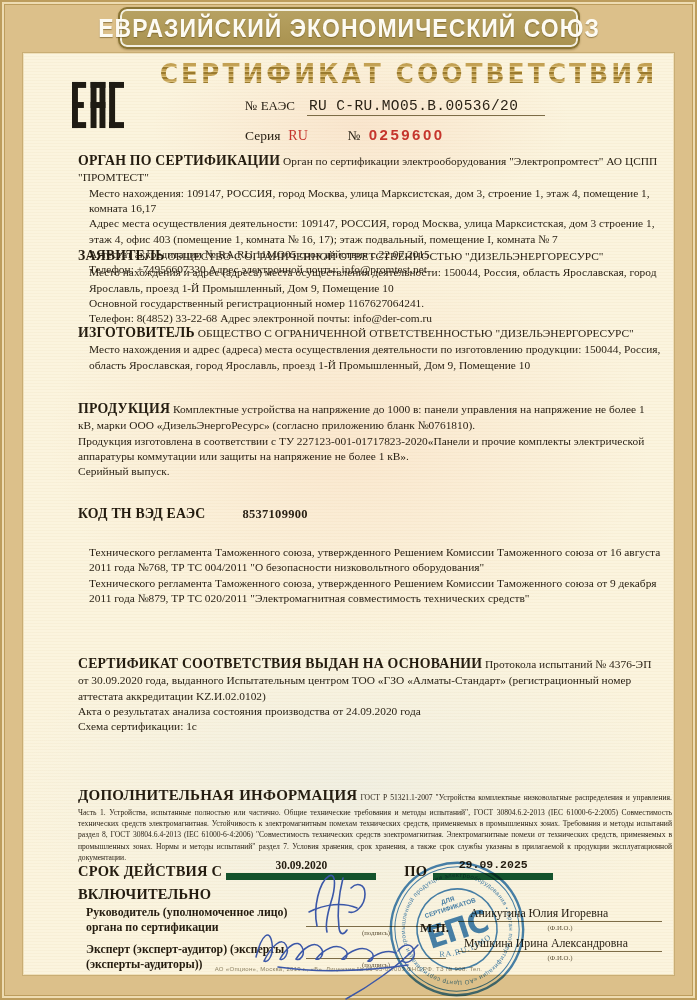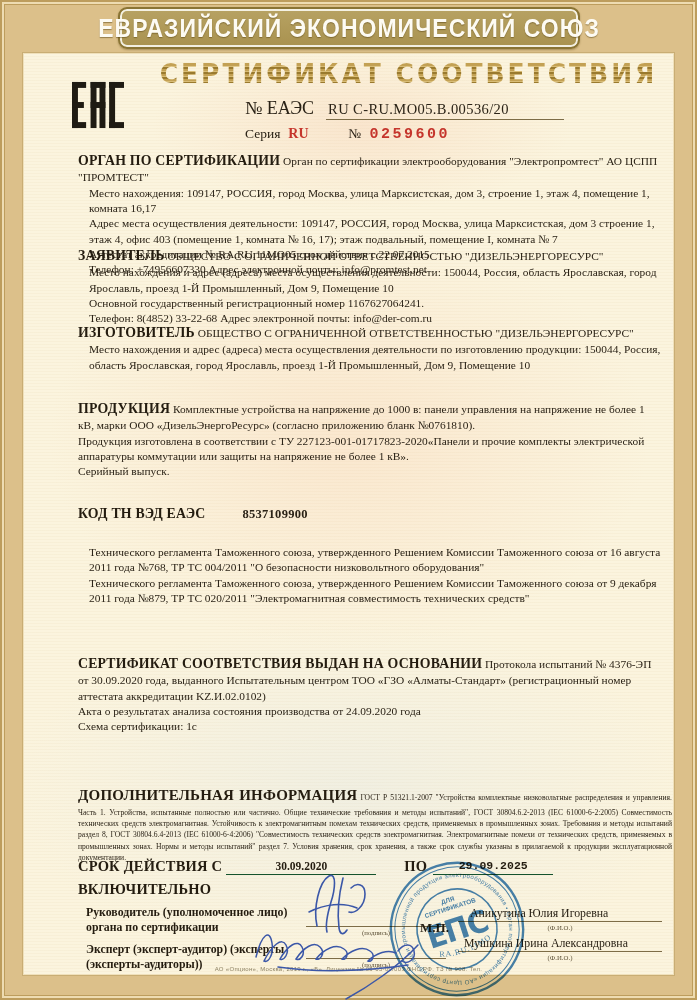--- a/index.html
+++ b/index.html
@@ -53,47 +53,47 @@
     letter-spacing:3px; white-space:nowrap; color:#b28c3e;
     transform:scaleY(1.05);
   }
   @supports ((-webkit-background-clip:text) or (background-clip:text)) {
     .cert-title {
       background:repeating-linear-gradient(0deg,#9a7a2e 0 2px,#d9bd77 2px 3px,#c3a154 3px 5px);
       -webkit-background-clip:text; background-clip:text; color:transparent;
     }
   }
   .num-row { position:absolute; left:245px; top:98px; font-size:14px; color:#2b2317; white-space:nowrap; }
-  .num-label { font-size:18px;font-family:Liberation Serif, serif; }
+  .num-label { font-size:13px;font-family:Liberation Serif, serif; }
   .num-val {
     display:inline-block; min-width:238px; margin-left:12px; padding:0 6px 1px 2px;
-    border-bottom:1px solid #7d6c46; font-size:14.5px; letter-spacing:.4px;
+    border-bottom:1px solid #7d6c46; font-size:14.5px; letter-spacing:.4px;font-family:Liberation Mono, monospace;
   }
   .series-row { position:absolute; left:245px; top:126px; font-size:13.5px; color:#2b2317; white-space:nowrap; }
-  .red { color:#c5352c; font-weight:bold; }
+  .red { color:#c5352c; font-weight:normal; }
   .series-val { margin-left:8px; font-size:14px; }
   .serial-lbl { margin-left:40px; }
   .serial-num {
-    margin-left:8px; font-family:Liberation Mono, monospace;
+    margin-left:8px; font-family:Liberation Sans, sans-serif;
     font-size:15px; letter-spacing:2.5px; font-weight:bold;
   }
   
   .sec { position:absolute; left:78px; width:584px; color:#2b2317; font-size:11.4px; line-height:1.34; }
   .sec .h { font-size:13.8px; font-weight:bold; color:#241c10; letter-spacing:.2px; }
   .sec .inline { font-size:11.4px; }
   .sec .line { margin-left:11px; }
   .sec .line-flush { margin-left:0; }
   .code-val { font-size:12.5px; font-weight:bold; margin-left:34px; letter-spacing:.3px; }
   .sec-additional { width:594px; font-size:7.6px; line-height:1.5; text-align:justify; }
   .sec-additional .h { font-size:15px; }
   
   .validity { position:absolute; left:78px; top:858px; width:584px; color:#241c10; }
   .validity .row { display:flex; align-items:flex-end; }
   .v-label { font-weight:bold; font-size:14.5px; letter-spacing:.2px; white-space:nowrap; }
-  .v-cell { border-bottom:1px solid #14532d; text-align:center; font-weight:bold; font-size:11.5px; padding-bottom:2px; }
+  .v-cell { border-bottom:7px solid #14532d; text-align:center; font-weight:bold; font-size:11.5px; padding-bottom:2px; }
   .v-cell.c1 { width:150px; margin-left:4px; }
   .v-po { margin-left:28px; }
   .v-cell.c2 { width:120px; margin-left:6px;font-family:Liberation Mono, monospace; }
   .v-incl { font-weight:bold; font-size:14.5px; margin-top:6px; letter-spacing:.2px; }
   
   .sigrow { position:absolute; color:#241c10; }
   .sig-label { position:absolute; left:86px; width:215px; font-weight:bold; font-size:11.8px; line-height:1.3; }
   .sig-line { position:absolute; border-bottom:1px solid #7d6c46; height:1px; }
   .sig-cap { position:absolute; font-size:6.8px; color:#5d5138; text-align:center; }
   .sig-name { position:absolute; font-size:11.8px; white-space:nowrap; }

